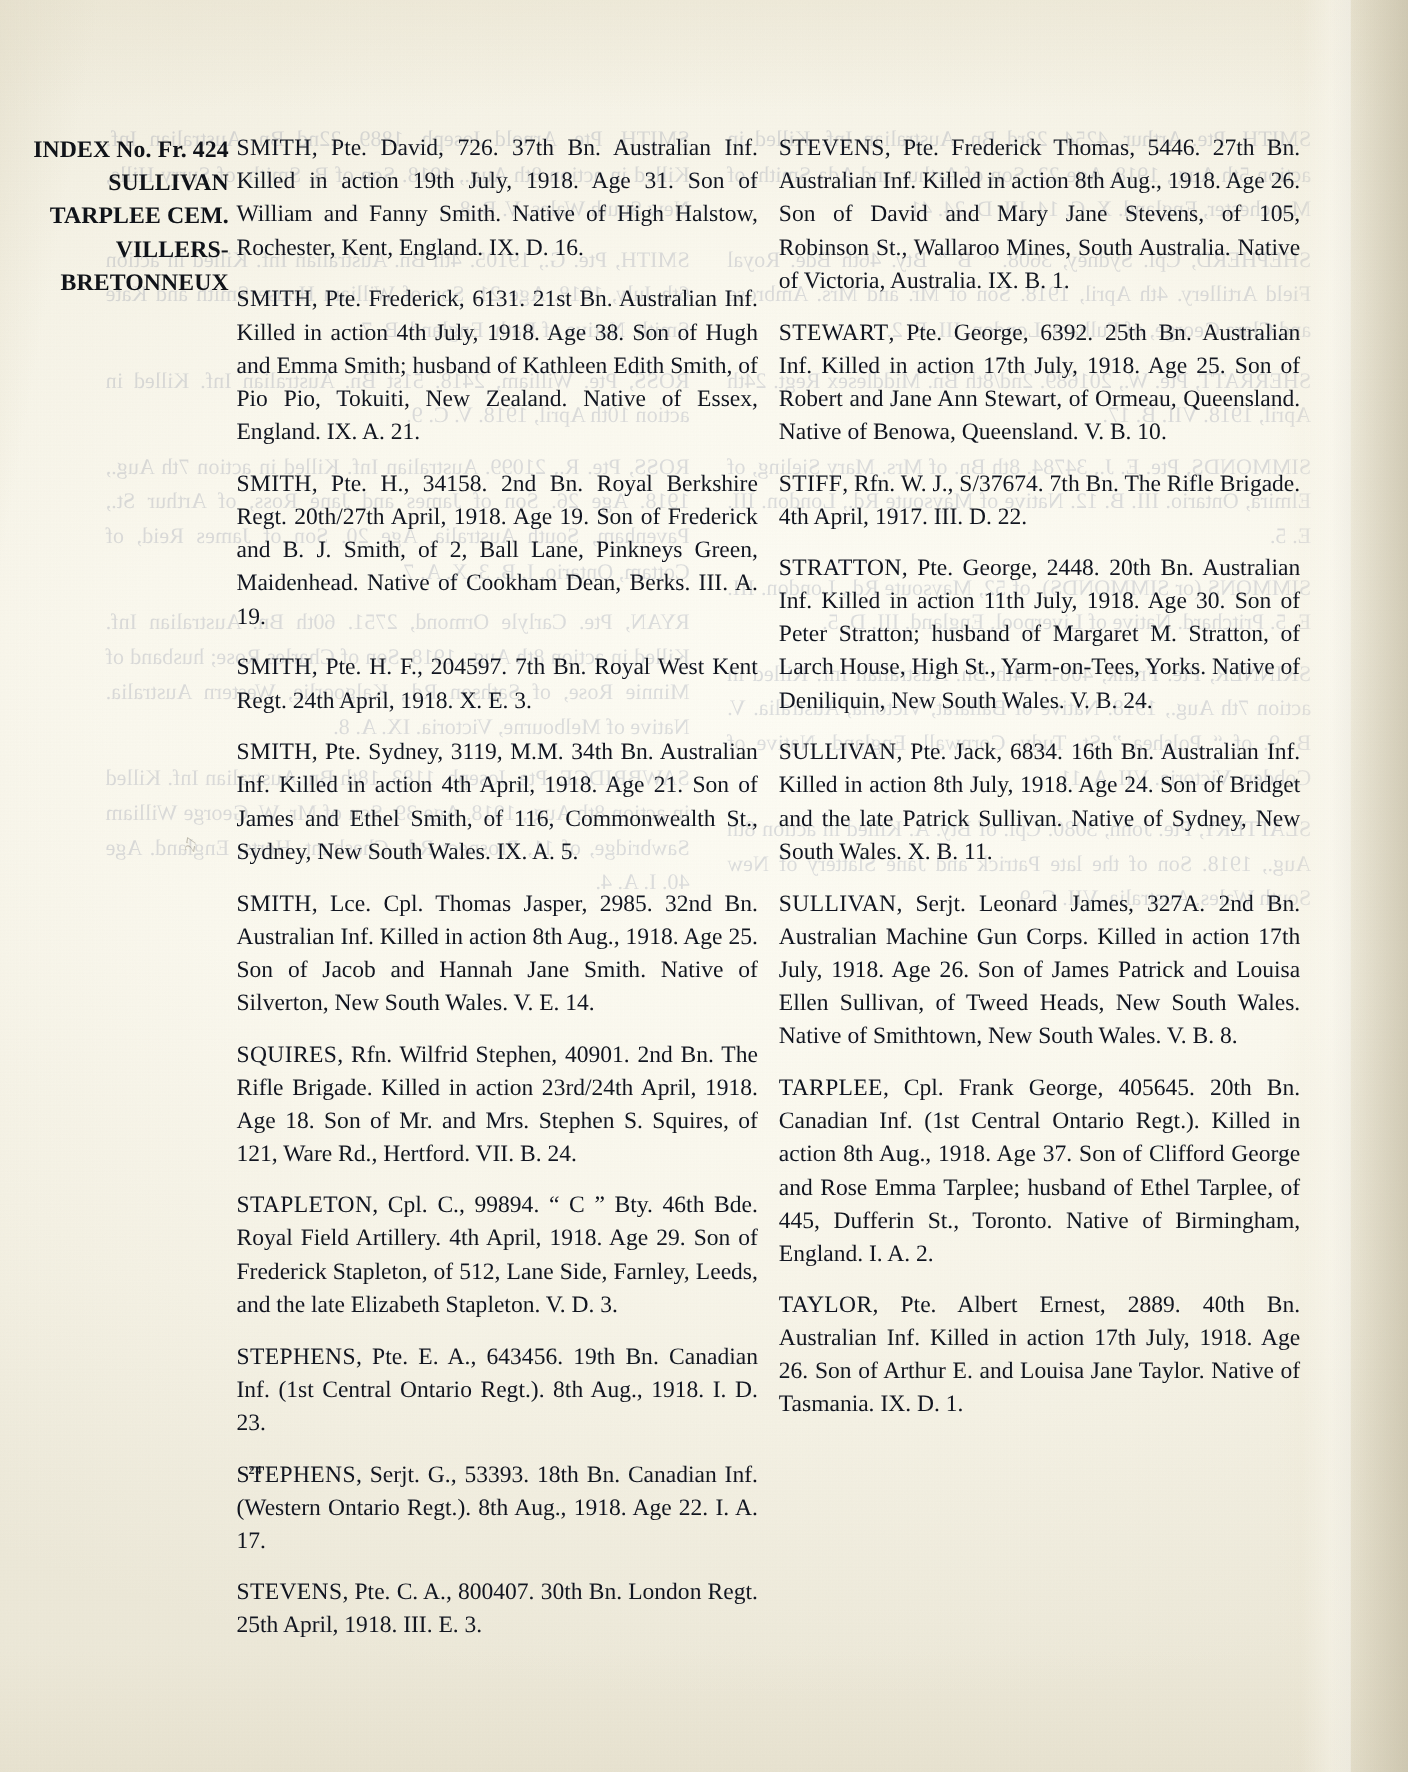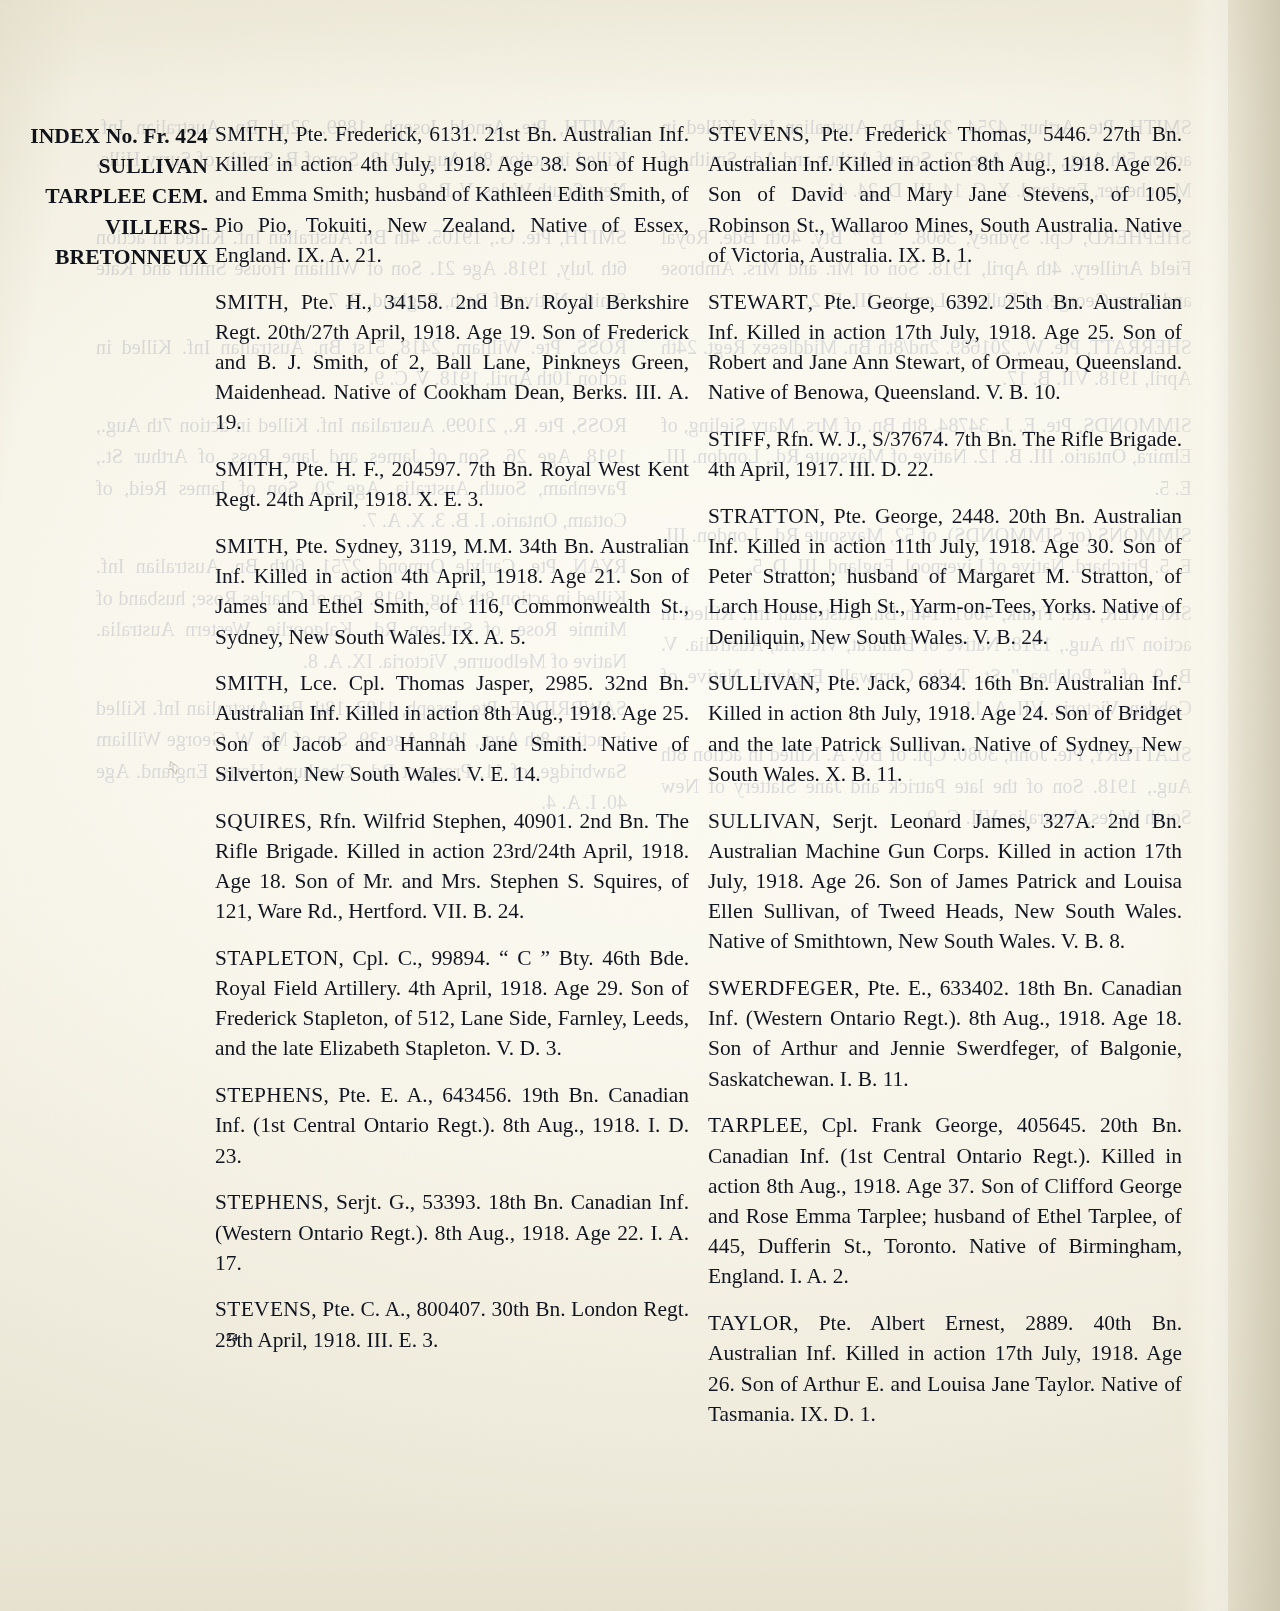--- a/index.html
+++ b/index.html
@@ -176,39 +176,39 @@
 
     <div class="header-block">
         <span class="hline">INDEX No. Fr. 424</span>
         <span class="hline">SULLIVAN</span>
         <span class="hline">TARPLEE CEM.</span>
         <span class="hline">VILLERS-</span>
         <span class="hline">BRETONNEUX</span>
       </div>
 
     <div class="col" id="col-left">
+        <p class="entry"><span class="surname">SMITH</span><span>, Pte. David, 726.  37th Bn. Australian Inf.  Killed in action 19th July, 1918.  Age 31.  Son of William and Fanny Smith.  Native of High Halstow, Rochester, Kent, England.  IX. D.  16.</span></p>
         <p class="entry"><span class="surname">SMITH</span><span>, Pte. Frederick, 6131.  21st Bn. Australian Inf.  Killed in action 4th July, 1918.  Age 38.  Son of Hugh and Emma Smith; husband of Kathleen Edith Smith, of Pio Pio, Tokuiti, New Zealand.  Native of Essex, England.  IX. A.  21.</span></p>
         <p class="entry"><span class="surname">SMITH</span><span>, Pte. H., 34158.  2nd Bn. Royal Berkshire Regt.  20th/27th April, 1918.  Age 19.  Son of Frederick and B. J. Smith, of 2, Ball Lane, Pinkneys Green, Maidenhead.  Native of Cookham Dean, Berks.  III.  A.  19.</span></p>
         <p class="entry"><span class="surname">SMITH</span><span>, Pte. H. F., 204597.  7th Bn. Royal West Kent Regt.  24th April, 1918.  X.  E.  3.</span></p>
         <p class="entry"><span class="surname">SMITH</span><span>, Pte. Sydney, 3119, M.M.  34th Bn. Australian Inf.  Killed in action 4th April, 1918.  Age 21.  Son of James and Ethel Smith, of 116, Commonwealth St., Sydney, New South Wales.  IX.  A.  5.</span></p>
         <p class="entry"><span class="surname">SMITH</span><span>, Lce. Cpl. Thomas Jasper, 2985.  32nd Bn. Australian Inf.  Killed in action 8th Aug., 1918.  Age 25.  Son of Jacob and Hannah Jane Smith.  Native of Silverton, New South Wales.  V.  E.  14.</span></p>
         <p class="entry"><span class="surname">SQUIRES</span><span>, Rfn. Wilfrid Stephen, 40901.  2nd Bn. The Rifle Brigade.  Killed in action 23rd/24th April, 1918.  Age 18.  Son of Mr. and Mrs. Stephen S. Squires, of 121, Ware Rd., Hertford.  VII.  B.  24.</span></p>
         <p class="entry"><span class="surname">STAPLETON</span><span>, Cpl. C., 99894.  “ C ” Bty. 46th Bde. Royal Field Artillery.  4th April, 1918.  Age 29.  Son of Frederick Stapleton, of 512, Lane Side, Farnley, Leeds, and the late Elizabeth Stapleton.  V.  D.  3.</span></p>
         <p class="entry"><span class="surname">STEPHENS</span><span>, Pte. E. A., 643456.  19th Bn. Canadian Inf. (1st Central Ontario Regt.).  8th Aug., 1918.  I.  D.  23.</span></p>
         <p class="entry"><span class="surname">STEPHENS</span><span>, Serjt. G., 53393.  18th Bn. Canadian Inf. (Western Ontario Regt.).  8th Aug., 1918.  Age 22.  I.  A.  17.</span></p>
         <p class="entry"><span class="surname">STEVENS</span><span>, Pte. C. A., 800407.  30th Bn. London Regt.  25th April, 1918.  III.  E.  3.</span></p>
       </div>
     <div class="col" id="col-right">
         <p class="entry"><span class="surname">STEVENS</span><span>, Pte. Frederick Thomas, 5446.  27th Bn. Australian Inf.  Killed in action 8th Aug., 1918.  Age 26.  Son of David and Mary Jane Stevens, of 105, Robinson St., Wallaroo Mines, South Australia.  Native of Victoria, Australia.  IX. B.  1.</span></p>
         <p class="entry"><span class="surname">STEWART</span><span>, Pte. George, 6392.  25th Bn. Australian Inf.  Killed in action 17th July, 1918.  Age 25.  Son of Robert and Jane Ann Stewart, of Ormeau, Queensland.  Native of Benowa, Queensland.  V.  B.  10.</span></p>
         <p class="entry"><span class="surname">STIFF</span><span>, Rfn. W. J., S/37674.  7th Bn. The Rifle Brigade.  4th April, 1917.  III.  D.  22.</span></p>
         <p class="entry"><span class="surname">STRATTON</span><span>, Pte. George, 2448.  20th Bn. Australian Inf.  Killed in action 11th July, 1918.  Age 30.  Son of Peter Stratton; husband of Margaret M. Stratton, of Larch House, High St., Yarm-on-Tees, Yorks.  Native of Deniliquin, New South Wales.  V.  B.  24.</span></p>
         <p class="entry"><span class="surname">SULLIVAN</span><span>, Pte. Jack, 6834.  16th Bn. Australian Inf.  Killed in action 8th July, 1918.  Age 24.  Son of Bridget and the late Patrick Sullivan.  Native of Sydney, New South Wales.  X.  B.  11.</span></p>
         <p class="entry"><span class="surname">SULLIVAN</span><span>, Serjt. Leonard James, 327A.  2nd Bn. Australian Machine Gun Corps.  Killed in action 17th July, 1918.  Age 26.  Son of James Patrick and Louisa Ellen Sullivan, of Tweed Heads, New South Wales.  Native of Smithtown, New South Wales.  V.  B.  8.</span></p>
-        <p class="entry"><span class="surname">SWERDFEGER</span><span>, Pte. E., 633402.  18th Bn. Canadian Inf. (Western Ontario Regt.).  8th Aug., 1918.  Age 18.  Son of Arthur and Jennie Swerdfeger, of Balgonie, Saskatchewan.  I.  B.  11.</span></p>
         <p class="entry"><span class="surname">TARPLEE</span><span>, Cpl. Frank George, 405645.  20th Bn. Canadian Inf. (1st Central Ontario Regt.).  Killed in action 8th Aug., 1918.  Age 37.  Son of Clifford George and Rose Emma Tarplee; husband of Ethel Tarplee, of 445, Dufferin St., Toronto.  Native of Birmingham, England.  I.  A.  2.</span></p>
         <p class="entry"><span class="surname">TAYLOR</span><span>, Pte. Albert Ernest, 2889.  40th Bn. Australian Inf.  Killed in action 17th July, 1918.  Age 26.  Son of Arthur E. and Louisa Jane Taylor.  Native of Tasmania.  IX.  D.  1.</span></p>
       </div>
 
     <div class="folio">24</div>
     <div class="margin-mark">27</div>
   </div>
 
   <div id="edge-highlight"></div>
   <div id="edge-shadow"></div>

